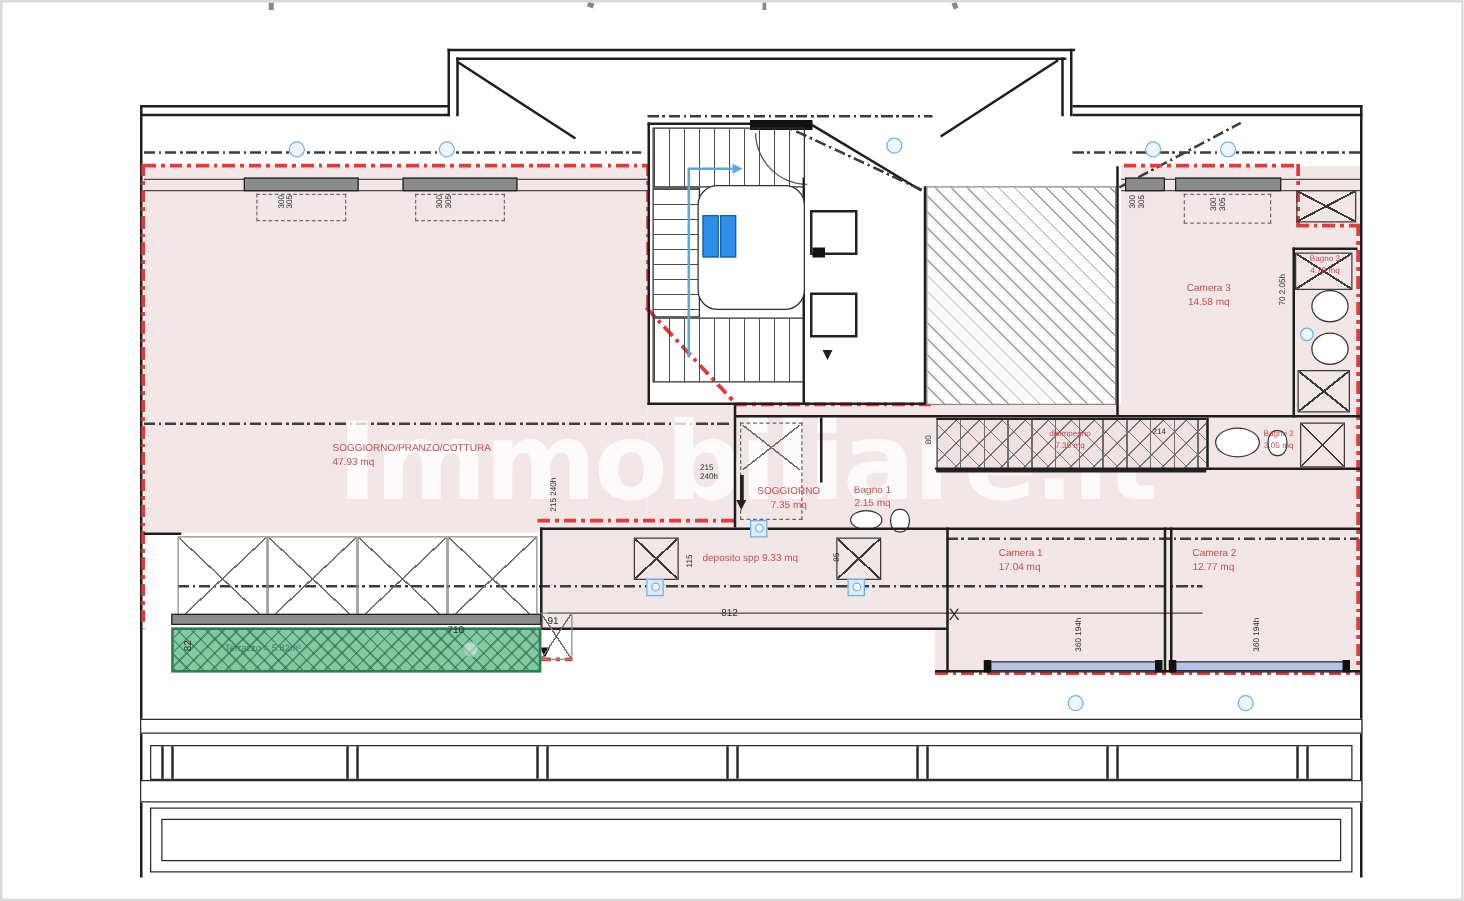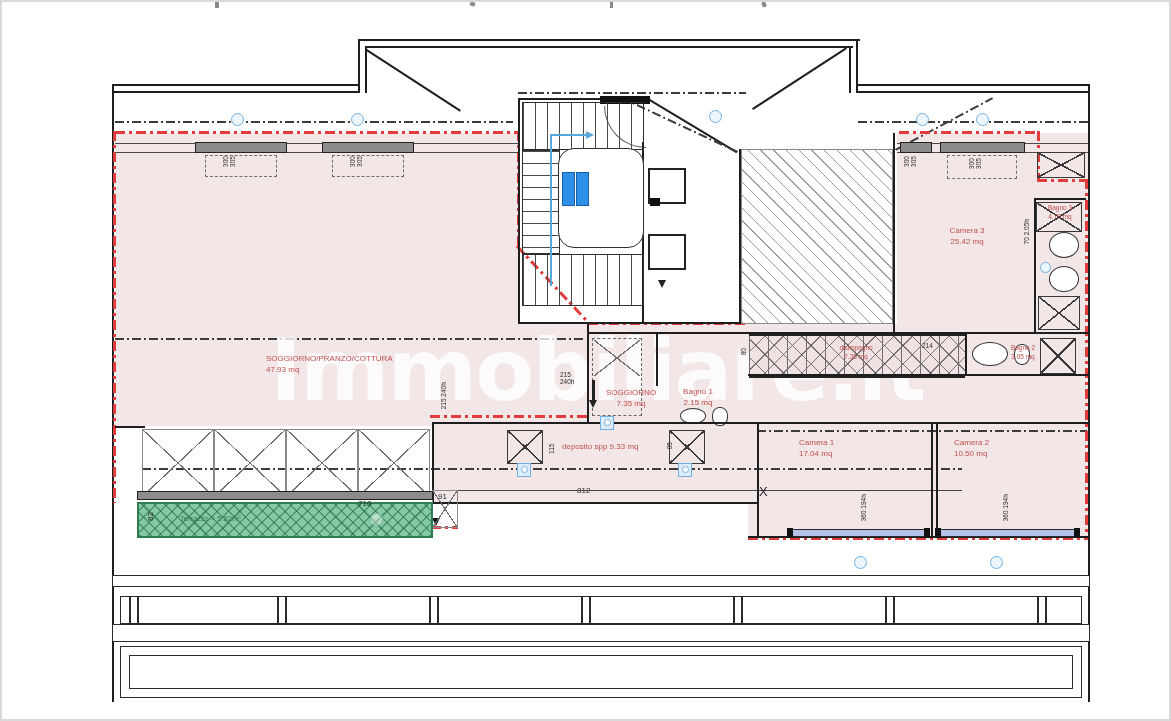--- a/index.html
+++ b/index.html
@@ -198,21 +198,21 @@
   </div>
   <div class="dim rot" style="left:738px;top:346px;">80</div>
   <div class="dim" style="left:920px;top:340px;">214</div>
 
   <div class="xbox" style="left:1035px;top:150px;width:48px;height:26px;"></div>
   <div class="w" style="left:1032px;top:196px;width:2px;height:136px;"></div>
   <div class="w" style="left:1032px;top:196px;width:52px;height:2px;"></div>
   <div class="xbox" style="left:1034px;top:200px;width:46px;height:30px;"></div>
   <div class="lbl lblc" style="left:925px;top:224px;width:80px;">
     <div>Camera 3</div>
-    <div>25.42 mq</div>
+    <div>14.58 mq</div>
   </div>
   <div class="lbl lblc" style="left:1032px;top:202px;width:52px;font-size:6.5px;">
     <div>Bagno 3</div>
     <div>4.70 mq</div>
   </div>
   <div class="oval" style="left:1047px;top:230px;width:30px;height:26px;"></div>
   <div class="oval" style="left:1047px;top:264px;width:30px;height:26px;"></div>
   <div class="xbox" style="left:1036px;top:294px;width:42px;height:34px;"></div>
   <div class="mkc" style="left:1038px;top:260px;width:11px;height:11px;"></div>
   <div class="dim rot" style="left:1012px;top:226px;"><span>70</span> <span>2.05h</span></div>
@@ -232,21 +232,21 @@
   <div class="w" style="left:755px;top:420px;width:2px;height:116px;"></div>
   <div class="w" style="left:929px;top:420px;width:2px;height:116px;"></div>
   <div class="w" style="left:934px;top:420px;width:2px;height:116px;"></div>
   <div class="w" style="left:746px;top:534px;width:340px;height:2px;"></div>
   <div class="lbl" style="left:797px;top:436px;">
     <div>Camera 1</div>
     <div>17.04 mq</div>
   </div>
   <div class="lbl" style="left:952px;top:436px;">
     <div>Camera 2</div>
-    <div>10.50 mq</div>
+    <div>12.77 mq</div>
   </div>
   <div class="xmark" style="left:757px;top:482px;">X</div>
   <div class="glaz" style="left:790px;top:527px;width:134px;height:8px;"></div>
   <div class="glaz" style="left:938px;top:527px;width:136px;height:8px;"></div>
   <div class="blk" style="left:785px;top:526px;width:6px;height:10px;"></div>
   <div class="blk" style="left:922px;top:526px;width:6px;height:10px;"></div>
   <div class="blk" style="left:933px;top:526px;width:6px;height:10px;"></div>
   <div class="blk" style="left:1072px;top:526px;width:6px;height:10px;"></div>
   <div class="dim rot" style="left:848px;top:502px;"><span>360</span> <span>194h</span></div>
   <div class="dim rot" style="left:990px;top:502px;"><span>360</span> <span>194h</span></div>

